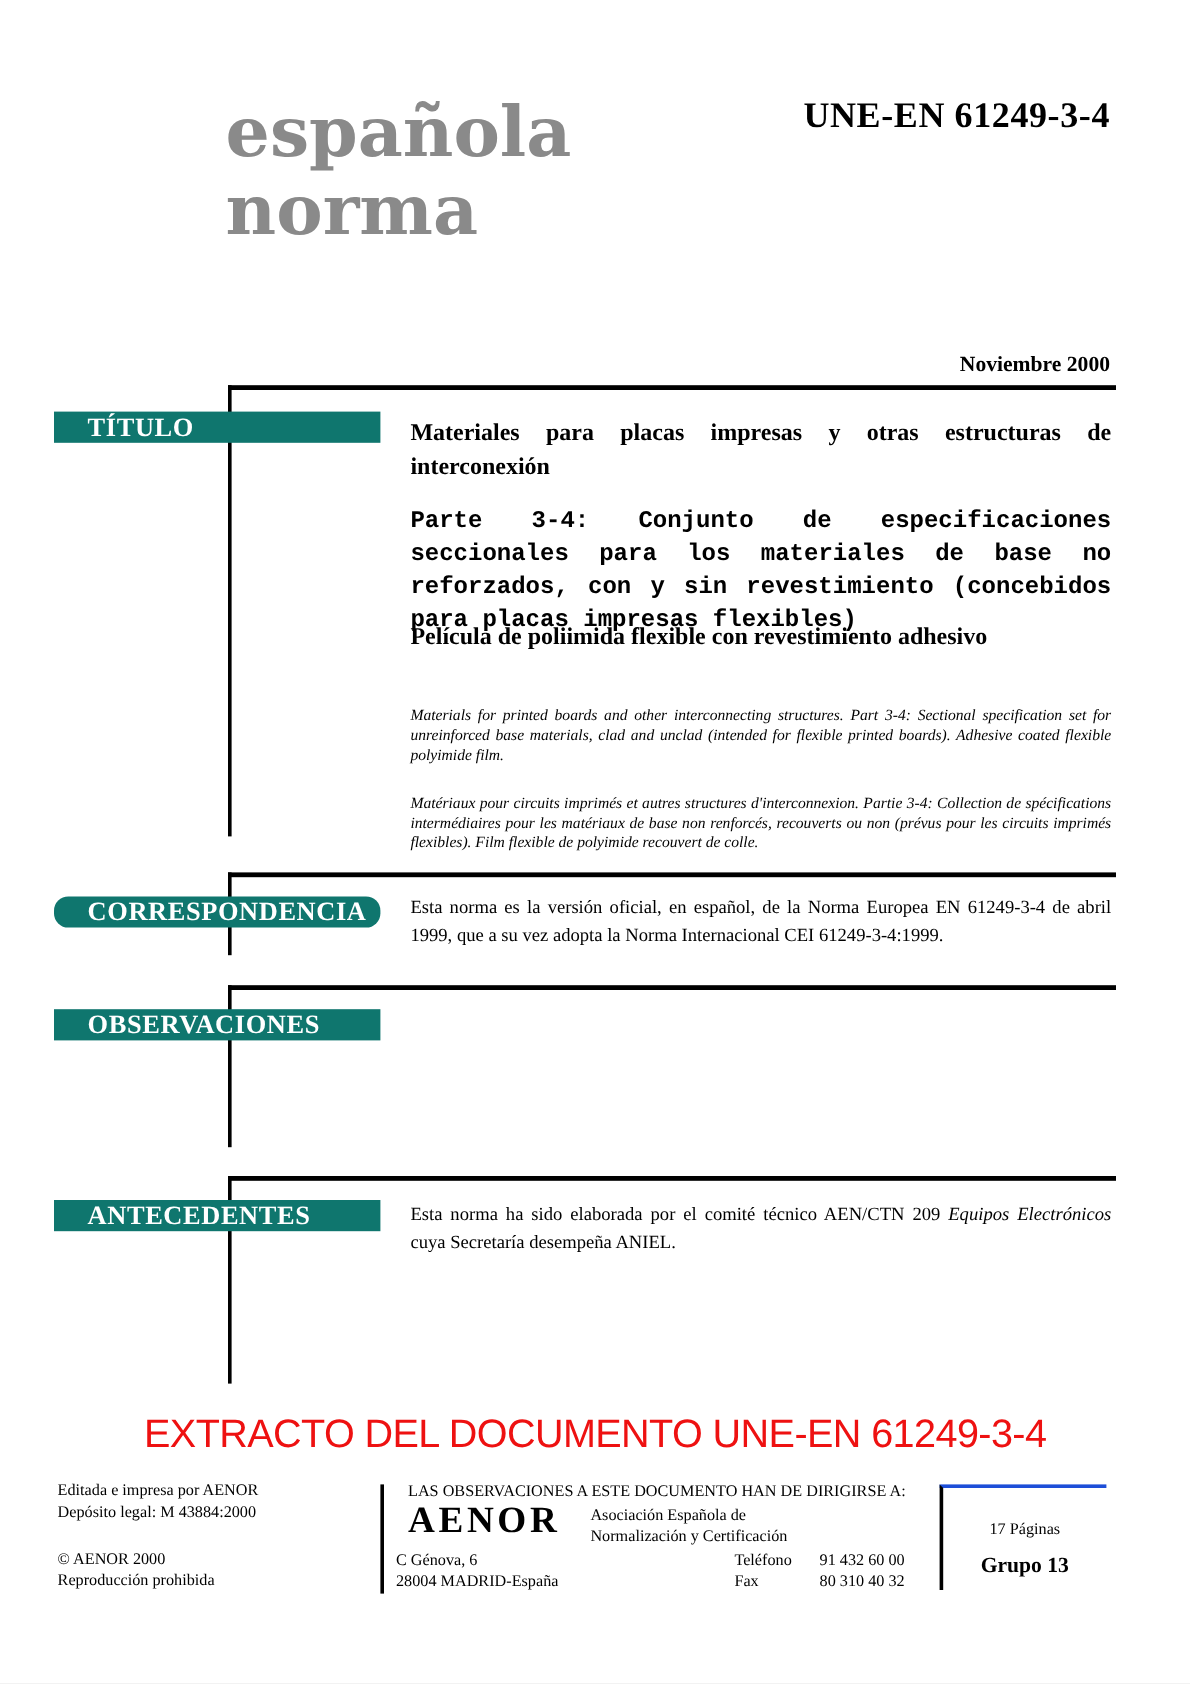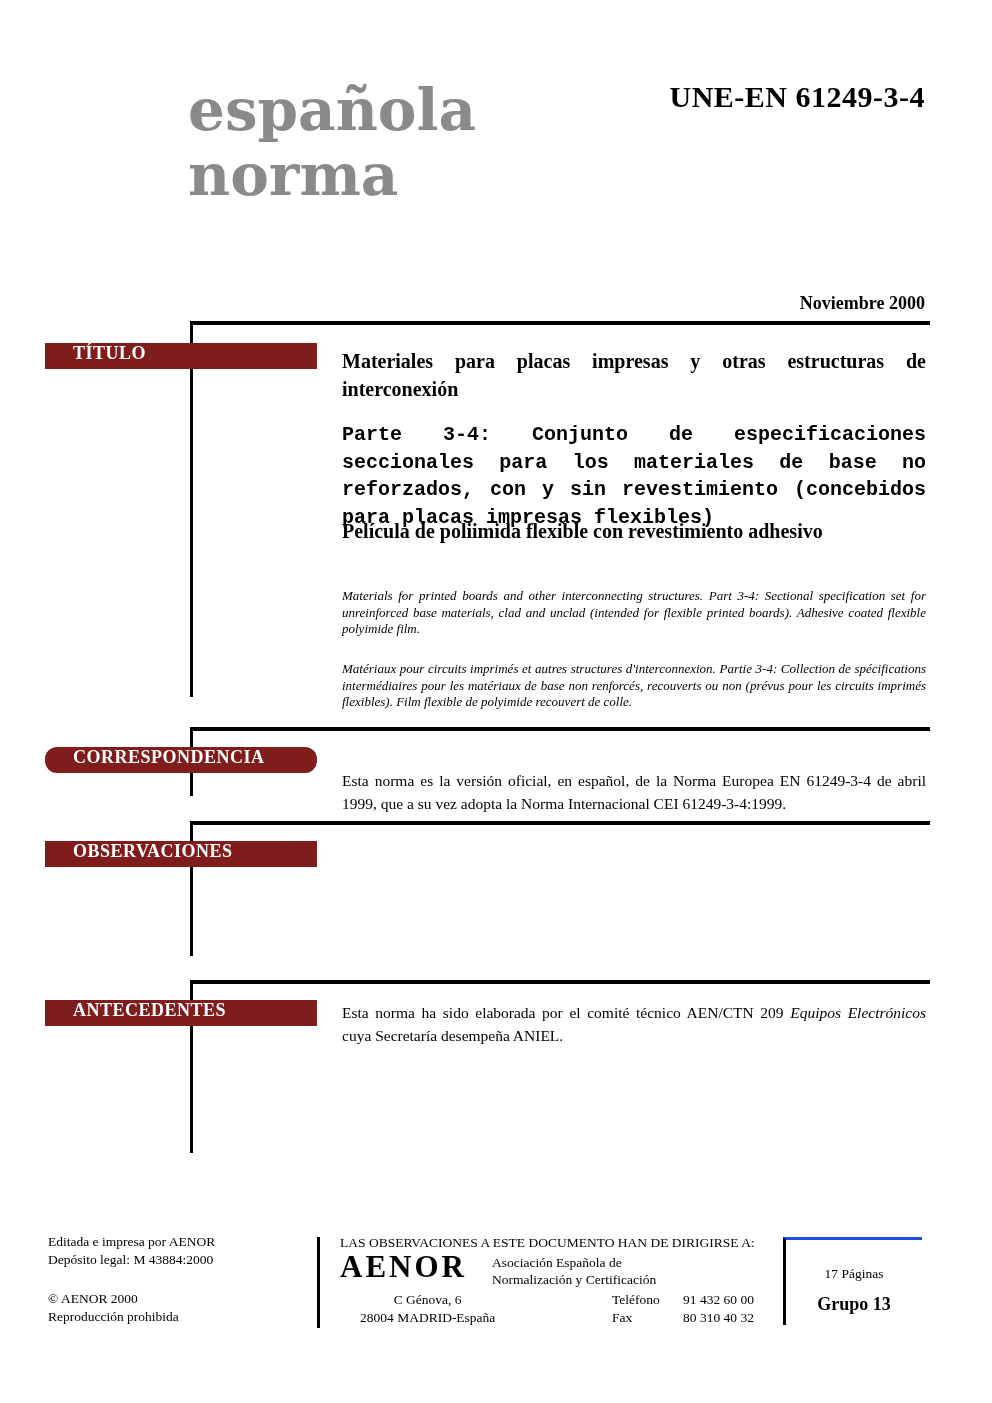--- a/index.html
+++ b/index.html
@@ -25,23 +25,23 @@
     font-weight:bold; font-size:18px;
   }
 
   
   .hline { position:absolute; background:#000; height:4px; }
   .vline { position:absolute; background:#000; width:3px; }
 
   
   .bar {
     position:absolute; left:45px; width:272px; height:26px;
-    background:#7f1d1d; color:#fff; box-sizing:border-box;
+    background:#0f766e; color:#fff; box-sizing:border-box;
     display:flex; align-items:flex-start; padding-left:28px;
-    font-weight:bold; font-size:18px; letter-spacing:0.5px;
+    font-weight:bold; font-size:22px; letter-spacing:0.5px;
   }
 
   
   .content { position:absolute; left:342px; width:584px; text-align:justify; }
   .t-main  { font-size:20px; font-weight:bold; line-height:27.5px; }
   .t-lang  { font-size:13px; font-style:italic; line-height:16.5px; }
   .t-body  { font-size:15.5px; line-height:23px; }
   .t-body i { font-style:italic; }
 
   
@@ -55,21 +55,21 @@
   .foot { font-size:13.5px; line-height:17.5px; }
   .foot-divider { position:absolute; left:317px; top:1237px; width:3px; height:91px; background:#000; }
   .foot-left-1 { position:absolute; left:48px; top:1233px; }
   .foot-left-2 { position:absolute; left:48px; top:1290px; }
   .foot-notice { position:absolute; left:340px; top:1235px; font-size:13.5px; }
   .aenor-name  {
     position:absolute; left:340px; top:1249px;
     font-weight:bold; font-size:31px; letter-spacing:3px;
   }
   .org-desc { position:absolute; left:492px; top:1255px; font-size:13.5px; line-height:16.5px; }
-  .foot-addr { position:absolute; left:360px; top:1291px;text-align:center; }
+  .foot-addr { position:absolute; left:330px; top:1291px; }
   .foot-tel-labels { position:absolute; left:612px; top:1291px; }
   .foot-tel-nums   { position:absolute; left:683px; top:1291px; }
   .right-box {
     position:absolute; left:783px; top:1237px; width:139px; height:88px;
     border-top:3px solid #1d4ed8; border-left:3px solid #000; box-sizing:border-box;
     text-align:center;
   }
   .right-box .pages { margin-top:26px; font-size:13.5px; }
   .right-box .group { margin-top:12px; font-size:18px; font-weight:bold; }
 </style>
@@ -94,38 +94,39 @@
   <div class="content t-main" style="top:421px;font-family:Liberation Mono, monospace;">Parte 3-4: Conjunto de especificaciones seccionales para los materiales de base no reforzados, con y sin revestimiento (concebidos para placas impresas flexibles)</div>
   <div class="content t-main" style="top:518px;">Película de poliimida flexible con revestimiento adhesivo</div>
   <div class="content t-lang" style="top:588px;">Materials for printed boards and other interconnecting structures. Part 3-4: Sectional specification set for unreinforced base materials, clad and unclad (intended for flexible printed boards). Adhesive coated flexible polyimide film.</div>
   <div class="content t-lang" style="top:661px;">Matériaux pour circuits imprimés et autres structures d'interconnexion. Partie 3-4: Collection de spécifications intermédiaires pour les matériaux de base non renforcés, recouverts ou non (prévus pour les circuits imprimés flexibles). Film flexible de polyimide recouvert de colle.</div>
 
   <div class="hline" style="left:190px; top:727px; width:740px;"></div>
   <div class="vline" style="left:190px; top:727px; height:69px;"></div>
   <div class="bar" style="top:747px;border-radius:12px;">
     <span>CORRESPONDENCIA</span>
   </div>
-  <div class="content t-body" style="top:745px;margin-top:24px;">Esta norma es la versión oficial, en español, de la Norma Europea EN 61249-3-4 de abril 1999, que a su vez adopta la Norma Internacional CEI 61249-3-4:1999.</div>
+  <div class="content t-body" style="top:745px;">Esta norma es la versión oficial, en español, de la Norma Europea EN 61249-3-4 de abril 1999, que a su vez adopta la Norma Internacional CEI 61249-3-4:1999.</div>
 
   <div class="hline" style="left:190px; top:821px; width:740px;"></div>
   <div class="vline" style="left:190px; top:821px; height:135px;"></div>
   <div class="bar" style="top:841px;">
     <span>OBSERVACIONES</span>
   </div>
   <div class="content t-body" style="top:840px;"></div>
 
   <div class="hline" style="left:190px; top:980px; width:740px;"></div>
   <div class="vline" style="left:190px; top:980px; height:173px;"></div>
   <div class="bar" style="top:1000px;">
     <span>ANTECEDENTES</span>
   </div>
   <div class="content t-body" style="top:1001px;">
     <span>Esta norma ha sido elaborada por el comité técnico AEN/CTN 209 </span><i>Equipos Electrónicos</i><span> cuya Secretaría desempeña ANIEL.</span>
   </div>
 
+  <div class="extract">EXTRACTO DEL DOCUMENTO UNE-EN 61249-3-4</div>
 
   <div class="foot foot-left-1">
     <div>Editada e impresa por AENOR</div>
     <div>Depósito legal: M 43884:2000</div>
   </div>
   <div class="foot foot-left-2">
     <div>© AENOR 2000</div>
     <div>Reproducción prohibida</div>
   </div>
 

